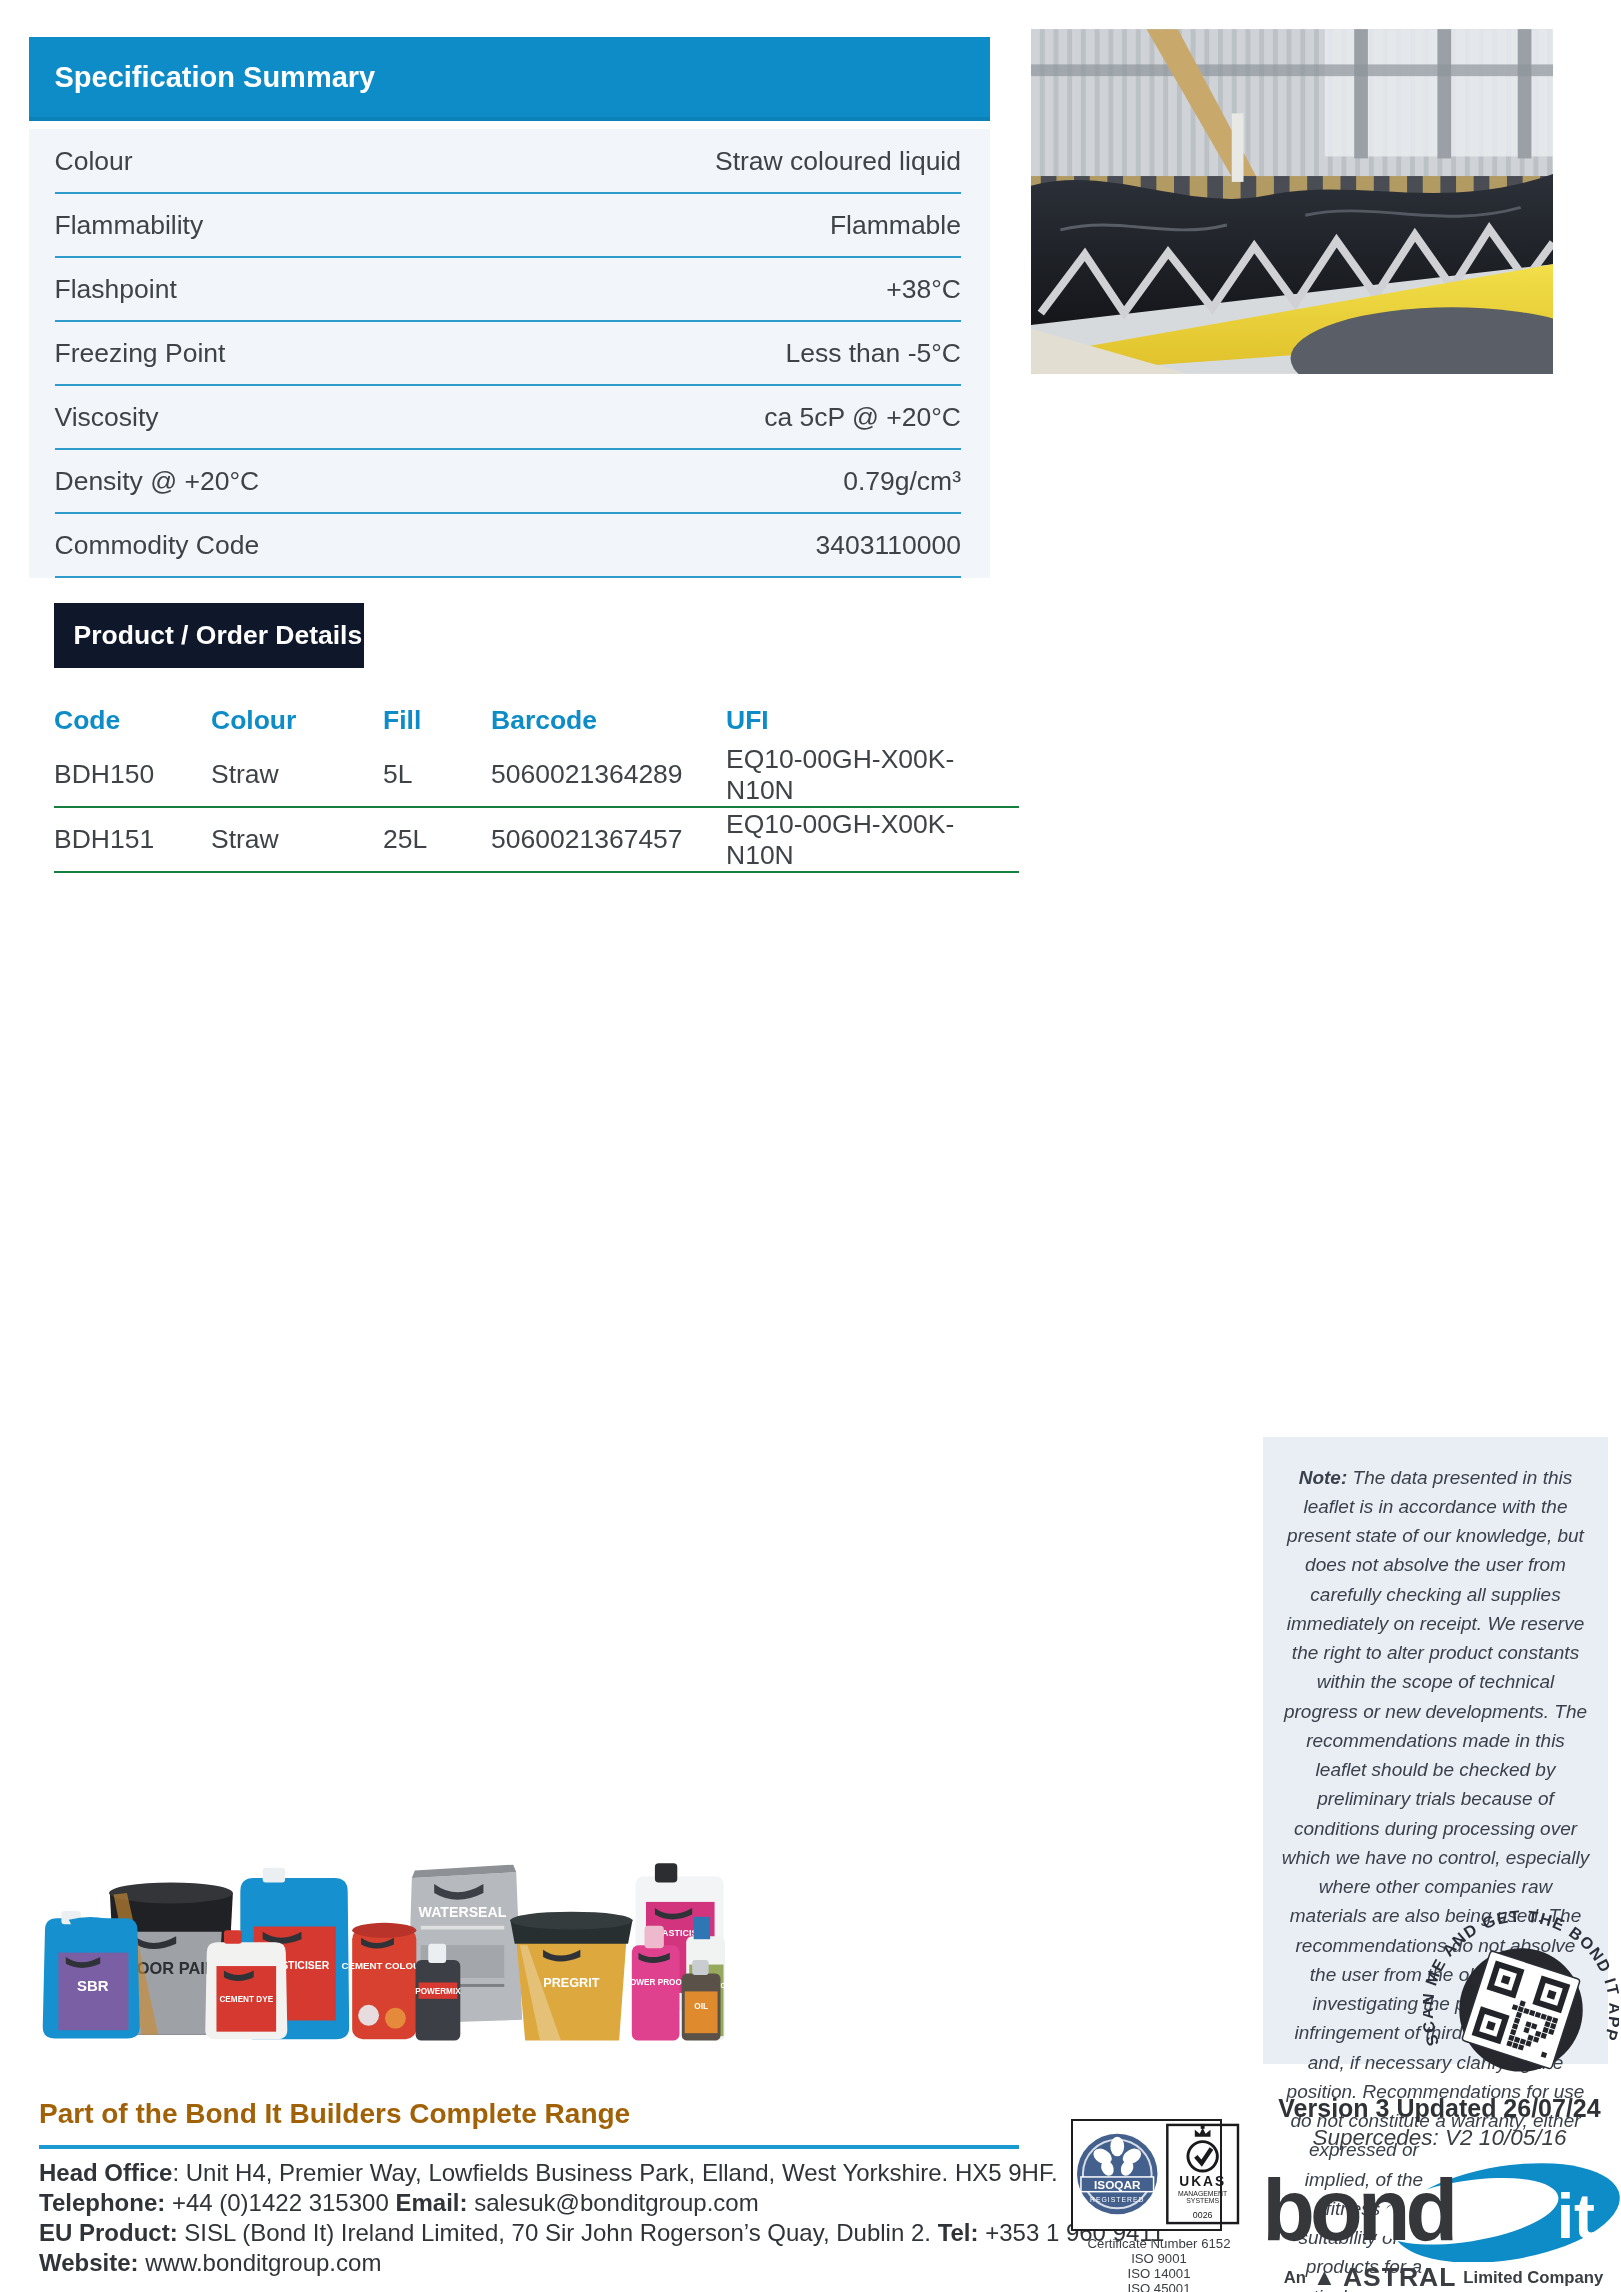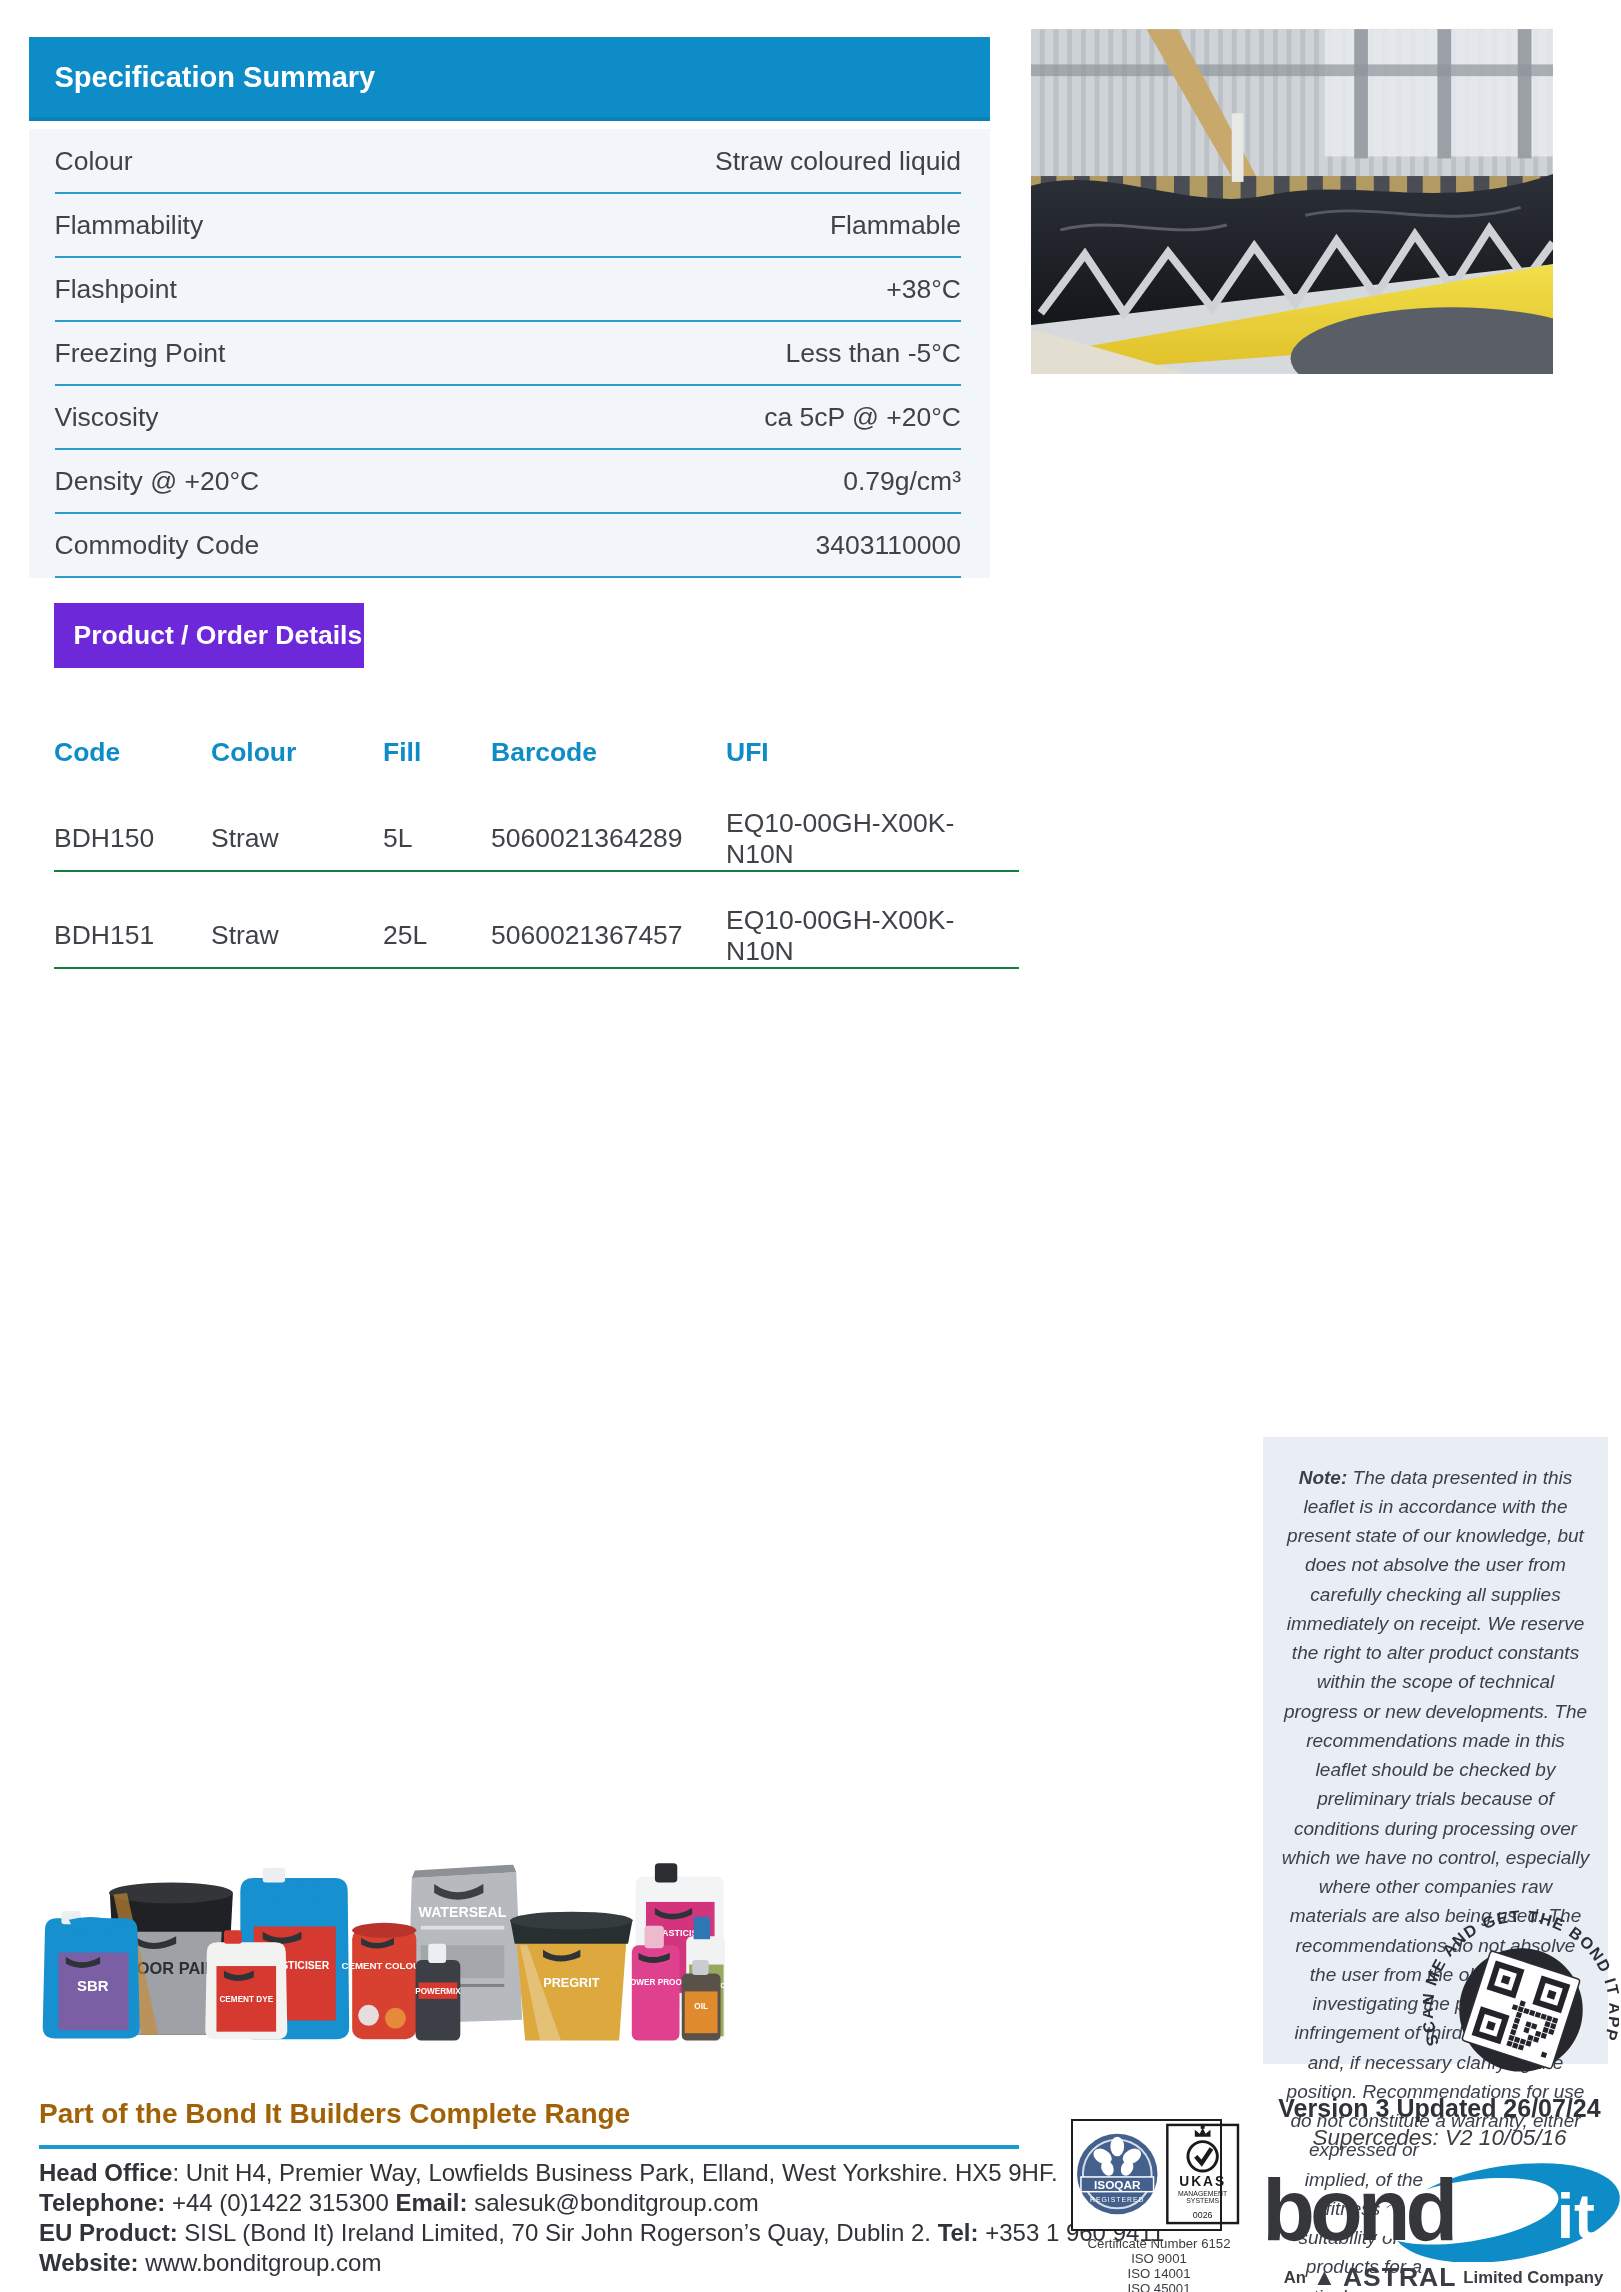--- a/index.html
+++ b/index.html
@@ -12,25 +12,25 @@
     display:flex;align-items:center;padding-left:25.5px;
     color:#ffffff;font-size:29px;font-weight:700;}
   .spec-table{position:absolute;left:29px;top:129px;width:961px;background:#f2f6fa;padding-top:1px;}
   .spec-row{height:62px;margin:0 29px 0 25.5px;border-bottom:2px solid #2e9ccb;
     display:flex;justify-content:space-between;align-items:center;font-size:26.5px;color:#3f4347;}
 
   
   .photo{position:absolute;left:1031px;top:29px;width:522px;height:345px;}
 
   
-  .product-title{position:absolute;left:54px;top:603px;width:310px;height:65px;background:#6d28d9;
+  .product-title{position:absolute;left:54px;top:603px;width:310px;height:65px;background:#0f172a;
     display:flex;align-items:center;padding-left:19.6px;box-sizing:border-box;
     color:#fff;font-size:26.5px;font-weight:700;}
   .p-table{position:absolute;left:54px;top:698px;width:965px;font-size:26.5px;}
-  .p-head,.p-row{display:grid;grid-template-columns:157px 172px 108px 235px 1fr;align-items:center;margin-top:32px;}
+  .p-head,.p-row{display:grid;grid-template-columns:157px 172px 108px 235px 1fr;align-items:center;}
   .p-head{height:45px;color:#0e8cc7;font-weight:700;}
   .p-row{height:63px;color:#3f4347;border-bottom:2px solid #15803d;}
 
   
   .note{position:absolute;left:1263px;top:1437px;width:345px;height:627px;background:#e9eef5;
     box-sizing:border-box;padding:25.5px 17.6px;font-style:italic;font-size:19px;line-height:1.54;
     color:#3a414b;text-align:center;}
   .note b{font-weight:700;}
   .note-tail{margin:0 147px 0 3.9px;text-align:center;}
 

